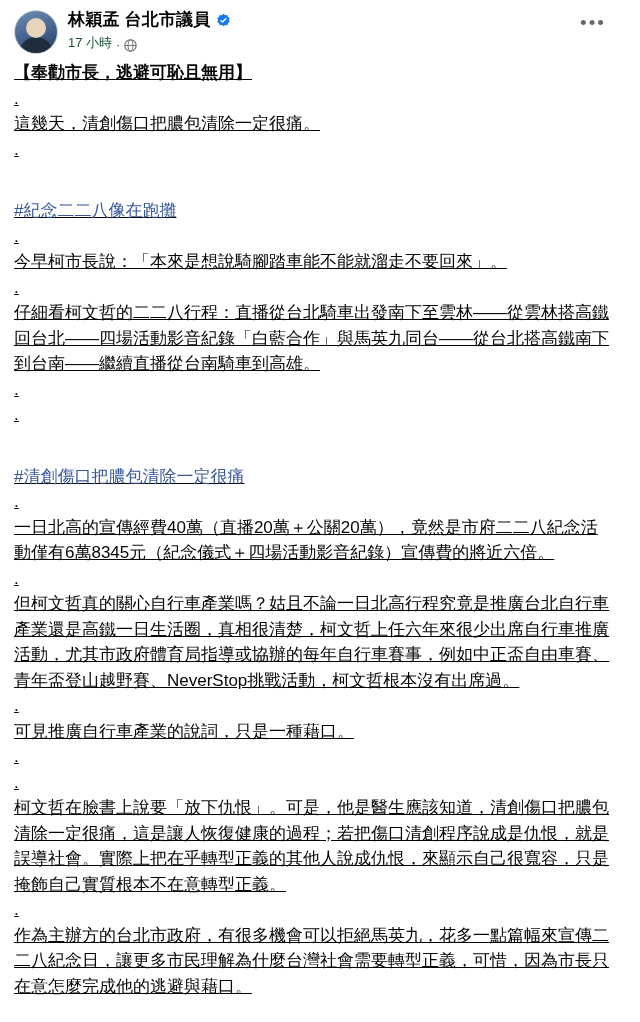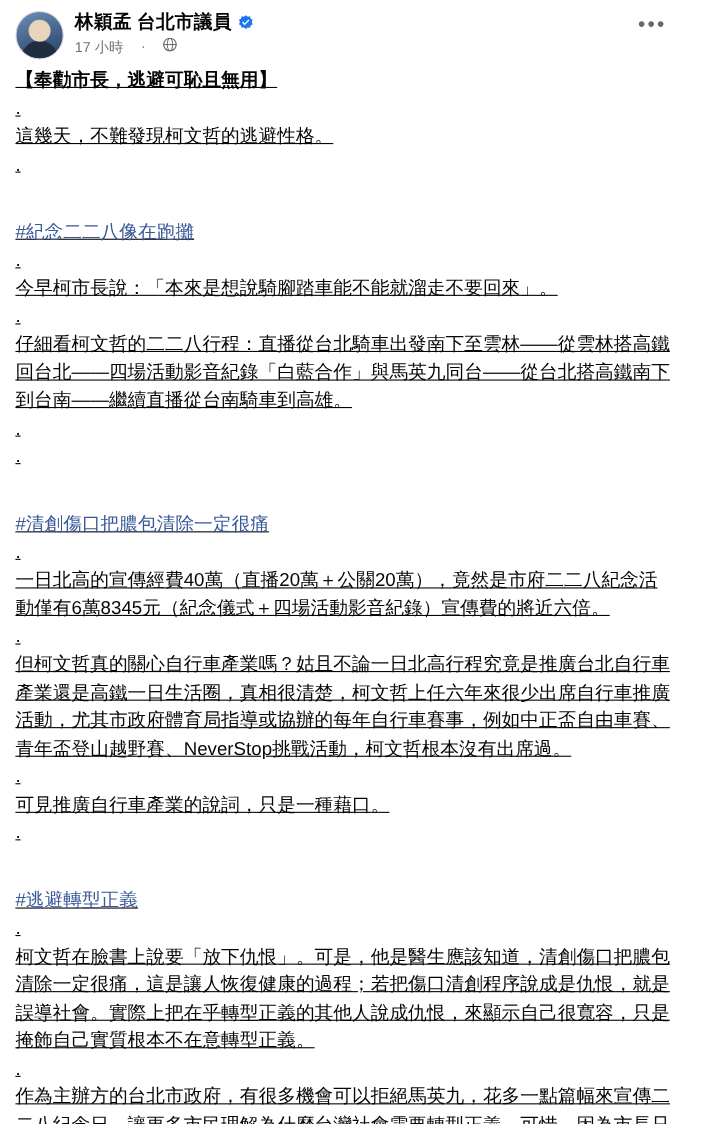--- a/index.html
+++ b/index.html
@@ -76,25 +76,24 @@
   }
   .verified {
     margin-left: 5px;
     width: 15px;
     height: 15px;
     flex: 0 0 auto;
     display: inline-block;
   }
   .meta-row {
     display: flex;
-    align-items: flex-start;
+    align-items: flex-end;
     margin-top: 4px;
     font-size: 13px;
-    color: #737373;
-    gap: 12px;
+    color: #14532d;
   }
   .meta-dot {
     margin: 0 4px;
   }
   .globe-icon {
     width: 13px;
     height: 13px;
     display: inline-block;
     vertical-align: -2px;
   }
@@ -167,37 +166,36 @@
           </svg>
         </span>
       </div>
     </div>
     <div class="more-btn">•••</div>
   </div>
 
   <div class="post-body">
     <p class="para bold">【奉勸市長，逃避可恥且無用】</p>
     <p class="para spacer">.</p>
-    <p class="para">這幾天，不難發現柯文哲的逃避性格。</p>
+    <p class="para">這幾天，清創傷口把膿包清除一定很痛。</p>
     <p class="para spacer">.</p>
     <p class="para tag">#紀念二二八像在跑攤</p>
     <p class="para spacer">.</p>
     <p class="para">今早柯市長說：「本來是想說騎腳踏車能不能就溜走不要回來」。</p>
     <p class="para spacer">.</p>
     <p class="para">仔細看柯文哲的二二八行程：直播從台北騎車出發南下至雲林——從雲林搭高鐵回台北——四場活動影音紀錄「白藍合作」與馬英九同台——從台北搭高鐵南下到台南——繼續直播從台南騎車到高雄。</p>
     <p class="para spacer">.</p>
     <p class="para spacer">.</p>
     <p class="para tag">#清創傷口把膿包清除一定很痛</p>
     <p class="para spacer">.</p>
     <p class="para">一日北高的宣傳經費40萬（直播20萬＋公關20萬），竟然是市府二二八紀念活動僅有6萬8345元（紀念儀式＋四場活動影音紀錄）宣傳費的將近六倍。</p>
     <p class="para spacer">.</p>
     <p class="para">但柯文哲真的關心自行車產業嗎？姑且不論一日北高行程究竟是推廣台北自行車產業還是高鐵一日生活圈，真相很清楚，柯文哲上任六年來很少出席自行車推廣活動，尤其市政府體育局指導或協辦的每年自行車賽事，例如中正盃自由車賽、青年盃登山越野賽、NeverStop挑戰活動，柯文哲根本沒有出席過。</p>
     <p class="para spacer">.</p>
     <p class="para">可見推廣自行車產業的說詞，只是一種藉口。</p>
     <p class="para spacer">.</p>
-    <p class="para tag">#逃避轉型正義</p>
     <p class="para spacer">.</p>
     <p class="para">柯文哲在臉書上說要「放下仇恨」。可是，他是醫生應該知道，清創傷口把膿包清除一定很痛，這是讓人恢復健康的過程；若把傷口清創程序說成是仇恨，就是誤導社會。實際上把在乎轉型正義的其他人說成仇恨，來顯示自己很寬容，只是掩飾自己實質根本不在意轉型正義。</p>
     <p class="para spacer">.</p>
     <p class="para">作為主辦方的台北市政府，有很多機會可以拒絕馬英九，花多一點篇幅來宣傳二二八紀念日，讓更多市民理解為什麼台灣社會需要轉型正義，可惜，因為市長只在意怎麼完成他的逃避與藉口。</p>
   </div>
 
 </div>
 
 </body></html>

